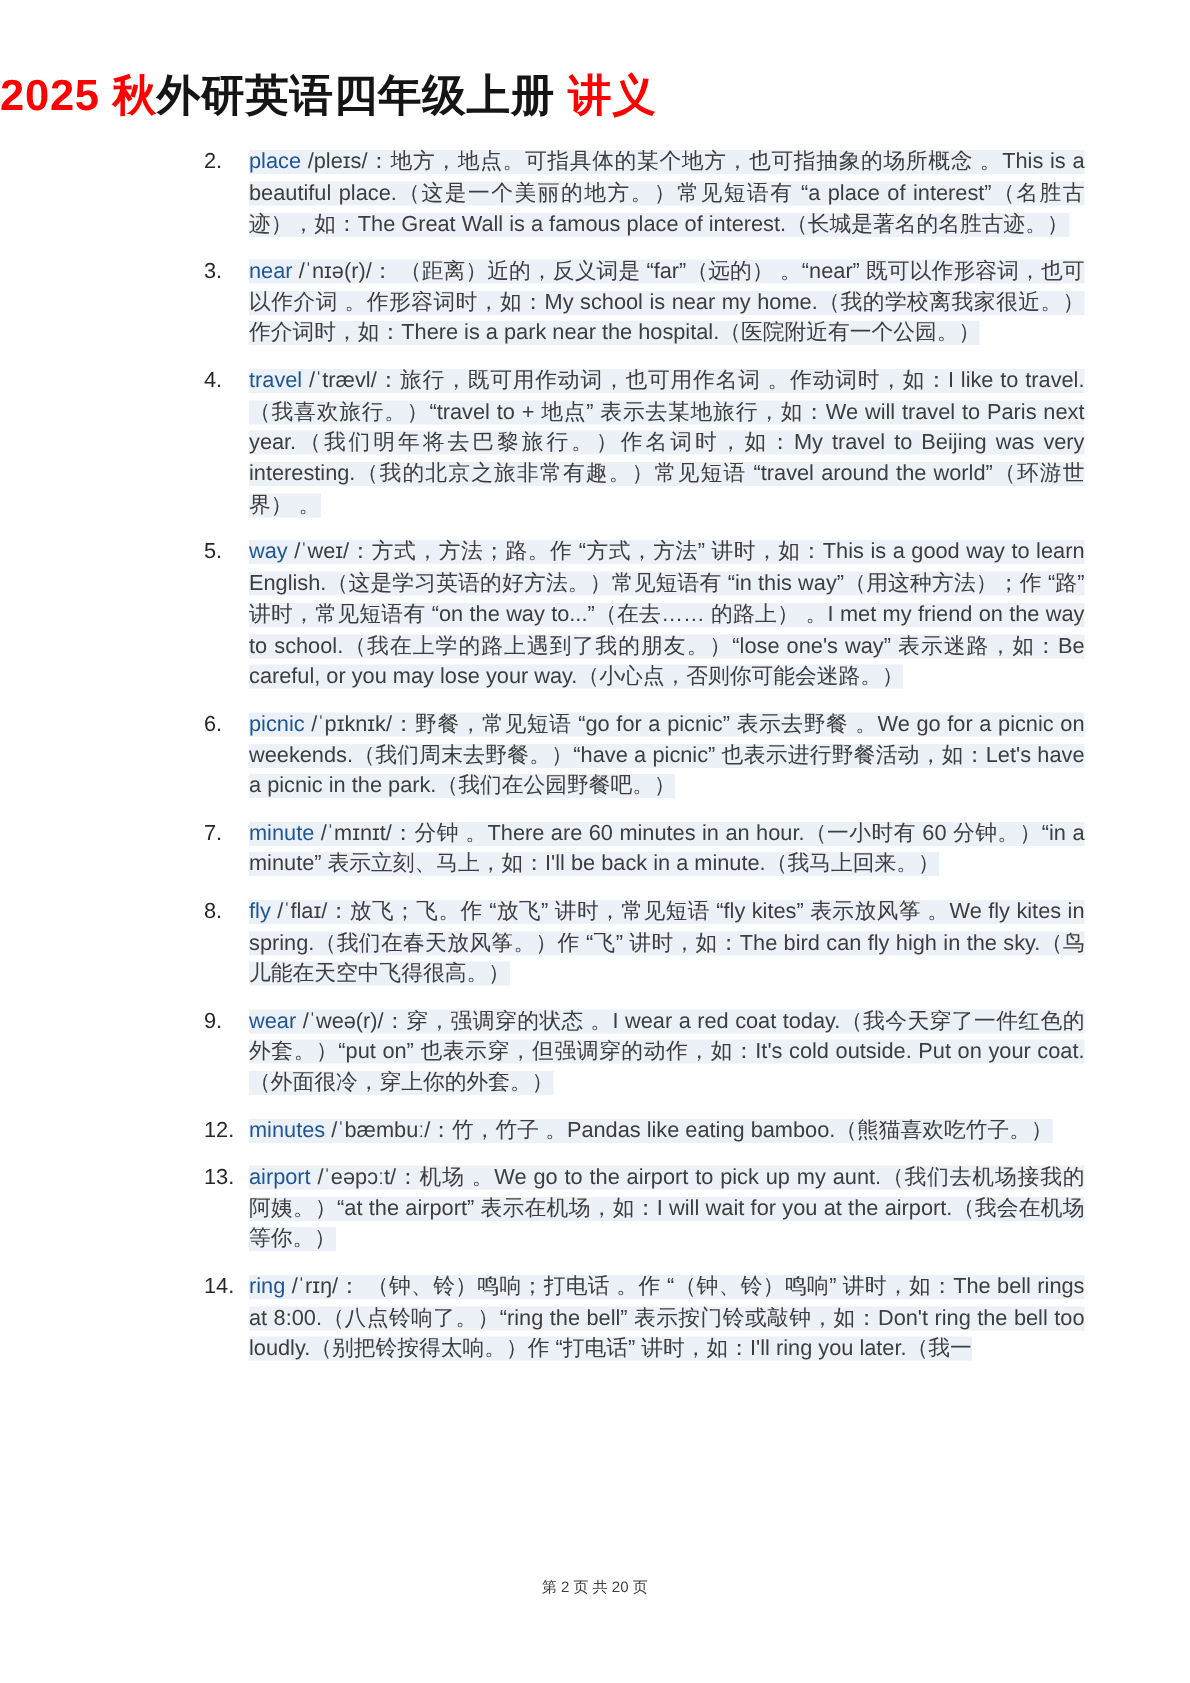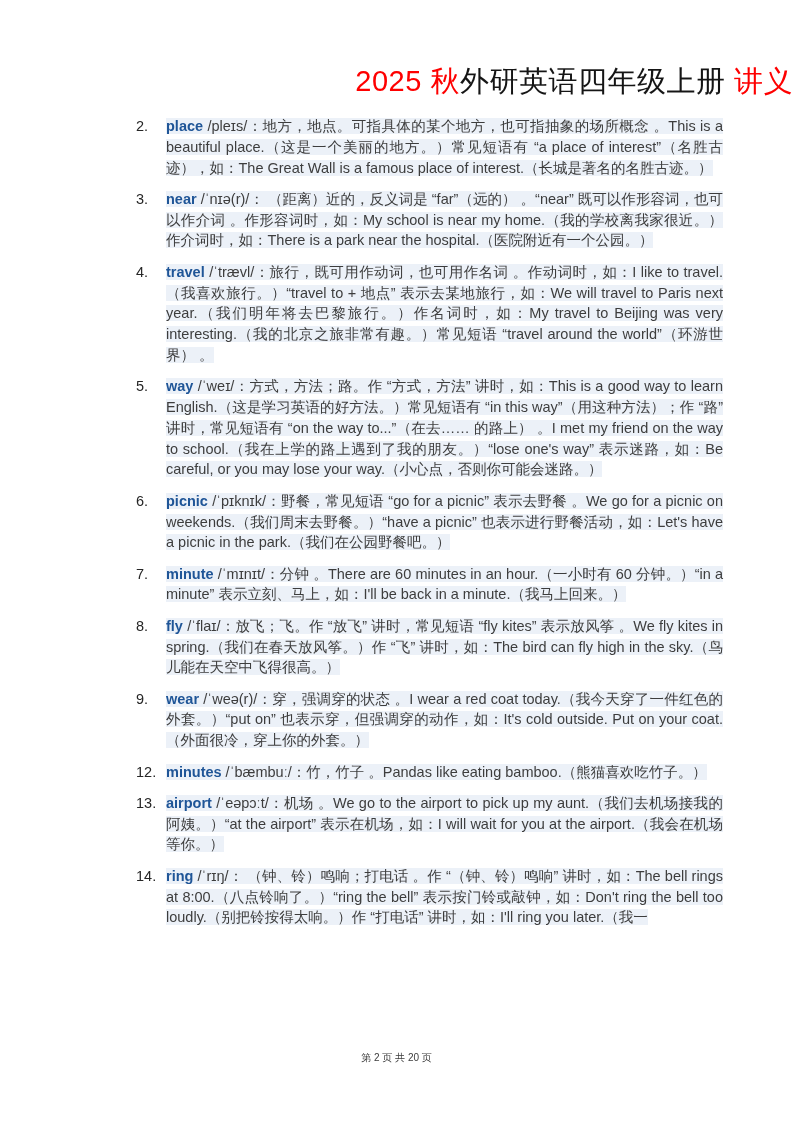--- a/index.html
+++ b/index.html
@@ -5,24 +5,24 @@
   html,body{margin:0;padding:0;}
   body{
     width:793px;height:1122px;
     background:#ffffff;
     position:relative;
     font-family:"Liberation Sans","DejaVu Sans",sans-serif;
     overflow:hidden;
   }
   .page{position:absolute;inset:0;}
   .title{
-    margin-top:62px;
-    text-align:right;
+    margin-top:44px;
+    text-align:left;
     font-size:29px;
-    font-weight:normal;
+    font-weight:bold;
     color:#151515;
     letter-spacing:0.5px;
     white-space:pre;
   }
   .title .red{color:#fe0000;}
   .content{
     margin:14px 70px 0 136px;
   }
   .item{
     display:flex;
@@ -36,21 +36,21 @@
     flex:none;
     color:#262626;
   }
   .body{
     flex:1;
     text-align:justify;
   }
   .hl{background:#ecf1f8;}
   .word{
     color:#1f5597;
-    font-weight:bold;
+    font-weight:normal;
   }
   .footer{
     position:absolute;
     left:0;right:0;
     bottom:57px;
     text-align:center;
     font-size:10px;
     color:#3c3c3c;
   }
 </style>

